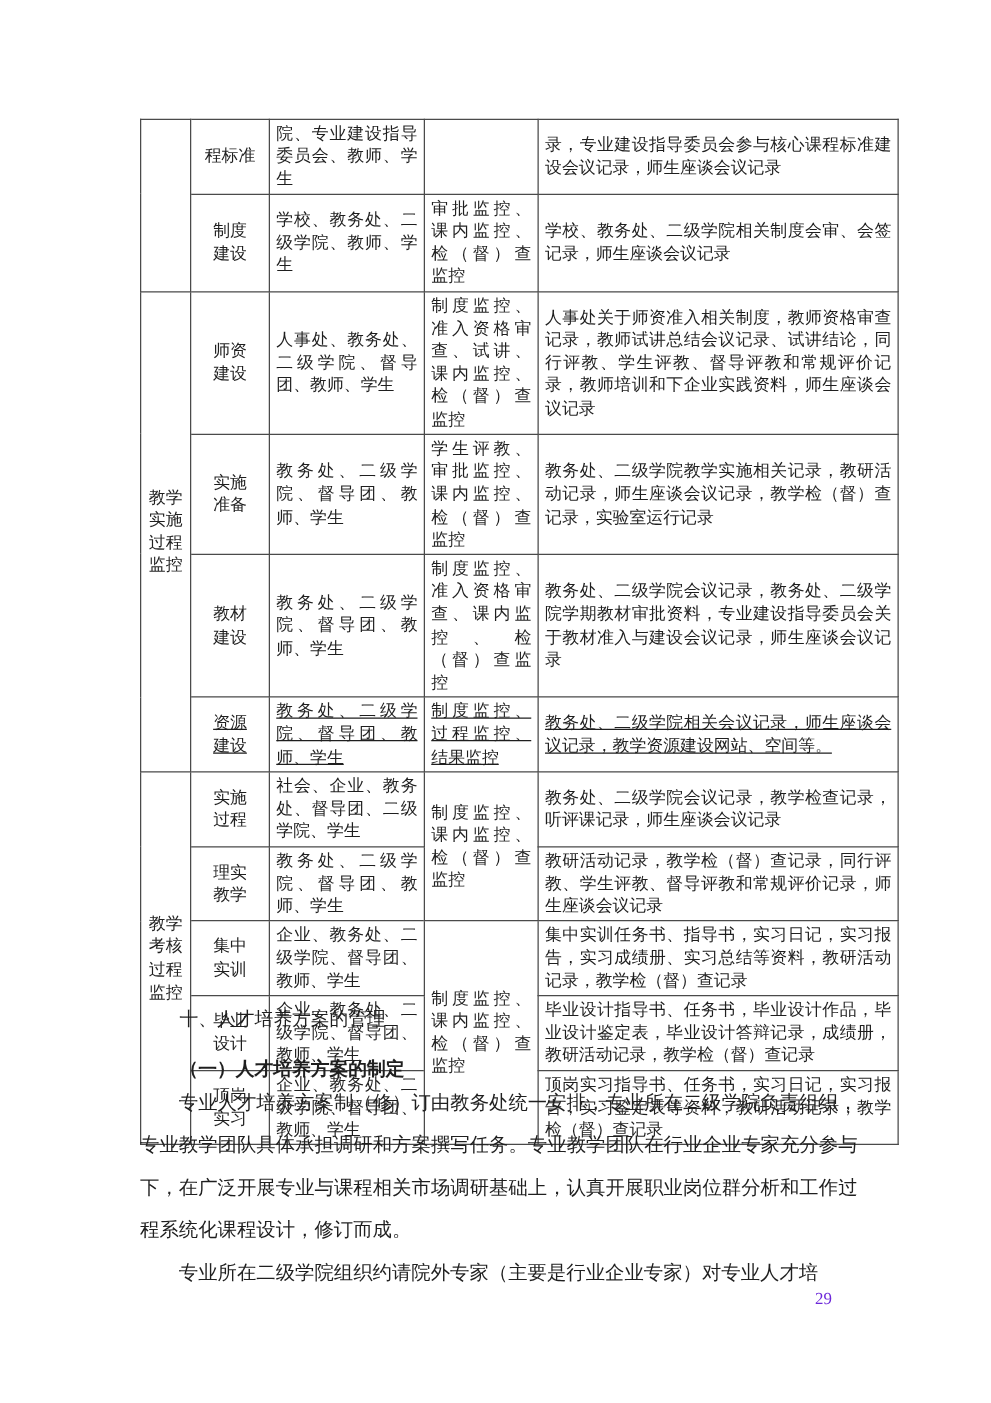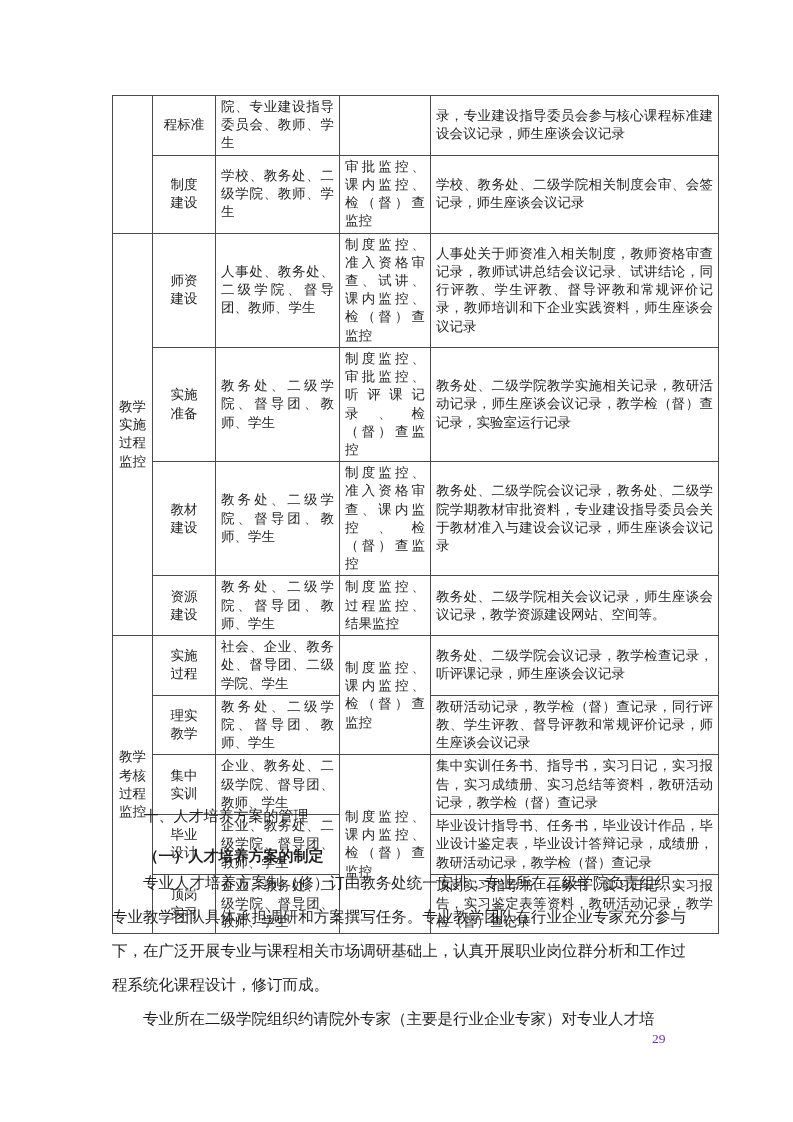--- a/index.html
+++ b/index.html
@@ -107,31 +107,31 @@
             <td class="item-cell">师资
 建设</td>
             <td class="participants-cell">人事处、教务处、二级学院、督导团、教师、学生</td>
             <td class="methods-cell">制度监控、准入资格审查、试讲、课内监控、检（督）查监控</td>
             <td class="records-cell">人事处关于师资准入相关制度，教师资格审查记录，教师试讲总结会议记录、试讲结论，同行评教、学生评教、督导评教和常规评价记录，教师培训和下企业实践资料，师生座谈会议记录</td>
           </tr>
           <tr style="height: 73px;">
             <td class="item-cell">实施
 准备</td>
             <td class="participants-cell">教务处、二级学院、督导团、教师、学生</td>
-            <td class="methods-cell">制度监控、审批监控、听评课记录、检（督）查监控</td>
+            <td class="methods-cell">学生评教、审批监控、课内监控、检（督）查监控</td>
             <td class="records-cell">教务处、二级学院教学实施相关记录，教研活动记录，师生座谈会议记录，教学检（督）查记录，实验室运行记录</td>
           </tr>
           <tr style="height: 72px;">
             <td class="item-cell">教材
 建设</td>
             <td class="participants-cell">教务处、二级学院、督导团、教师、学生</td>
             <td class="methods-cell">制度监控、准入资格审查、课内监控、检（督）查监控</td>
             <td class="records-cell">教务处、二级学院会议记录，教务处、二级学院学期教材审批资料，专业建设指导委员会关于教材准入与建设会议记录，师生座谈会议记录</td>
           </tr>
-          <tr style="height: 53px;">
+          <tr style="height: 53px; text-decoration: underline;">
             <td class="item-cell">资源
 建设</td>
             <td class="participants-cell">教务处、二级学院、督导团、教师、学生</td>
             <td class="methods-cell">制度监控、过程监控、结果监控</td>
             <td class="records-cell">教务处、二级学院相关会议记录，师生座谈会议记录，教学资源建设网站、空间等。</td>
           </tr>
           <tr style="height: 55px;">
             <td class="cat-cell" rowspan="5">教学
 考核
 过程

